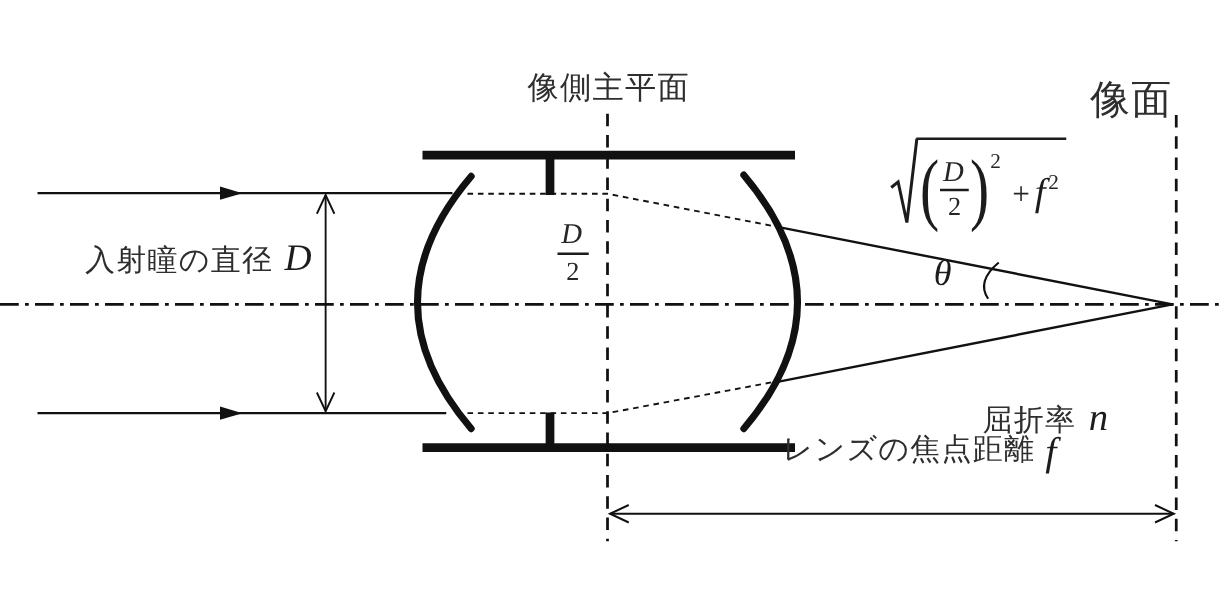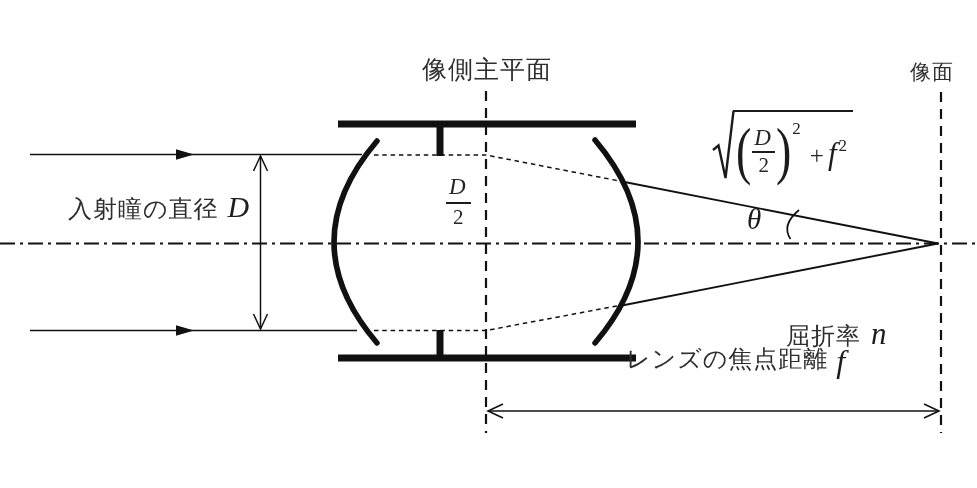--- a/index.html
+++ b/index.html
@@ -11,21 +11,21 @@
     font-family:"Liberation Sans",sans-serif;
     color:#262626;
   }
   #linework{position:absolute;left:0;top:0;}
   .lbl{position:absolute;white-space:nowrap;}
   .jp{font-family:"Liberation Sans",sans-serif;color:#2e2e2e;}
   .mvar{font-family:"Liberation Serif",serif;font-style:italic;color:#1c1c1c;}
 
   
   #principal-plane-label{left:422px;top:53px;font-size:25px;letter-spacing:1px;}
-  #image-plane-label{left:910px;top:58px;font-size:21px;letter-spacing:1px;}
+  #image-plane-label{left:872px;top:58px;font-size:32px;letter-spacing:1px;}
 
   #entrance-pupil-label{left:68px;top:190px;display:flex;align-items:baseline;font-size:24px;letter-spacing:1px;justify-content:flex-end;}
   #entrance-pupil-label .mvar{font-size:30px;margin-left:9px;letter-spacing:0;}
 
   #half-d-fraction{left:446px;top:175px;display:flex;flex-direction:column;align-items:center;}
   #half-d-fraction .num{font-family:"Liberation Serif",serif;font-style:italic;font-size:23px;line-height:1.05;padding:0 5px 3px 3px;border-bottom:2px solid #1c1c1c;}
   #half-d-fraction .den{font-family:"Liberation Serif",serif;font-size:21px;line-height:1.1;padding-top:2px;}
 
   
   #hypotenuse-formula{left:712px;top:102px;display:flex;align-items:flex-start;}

